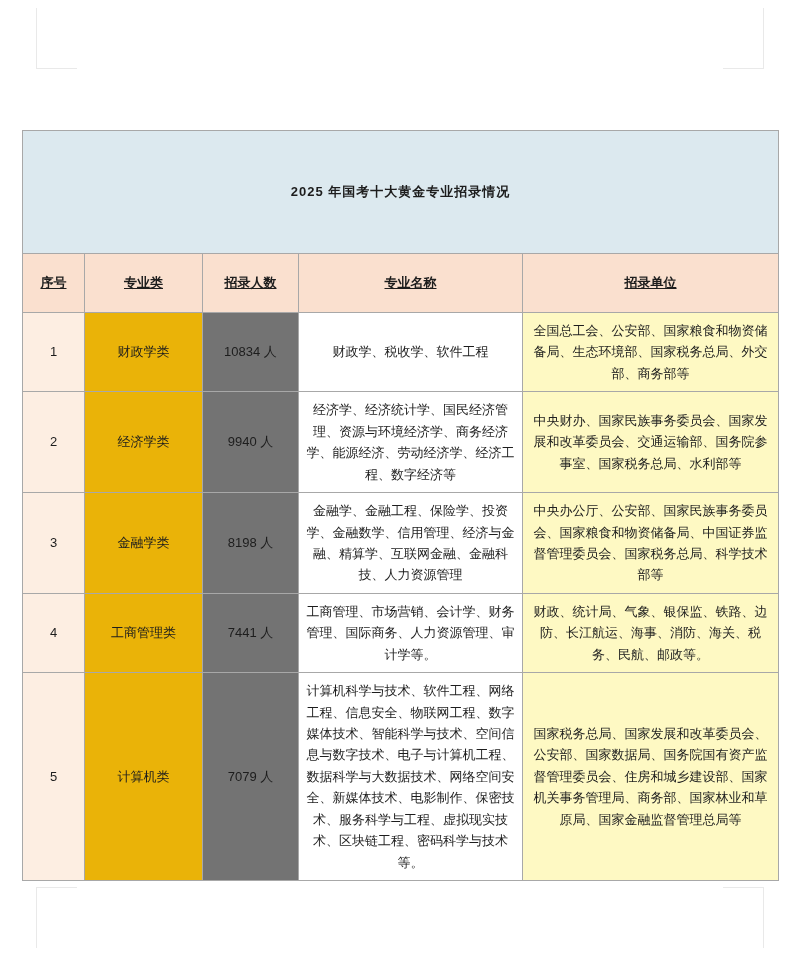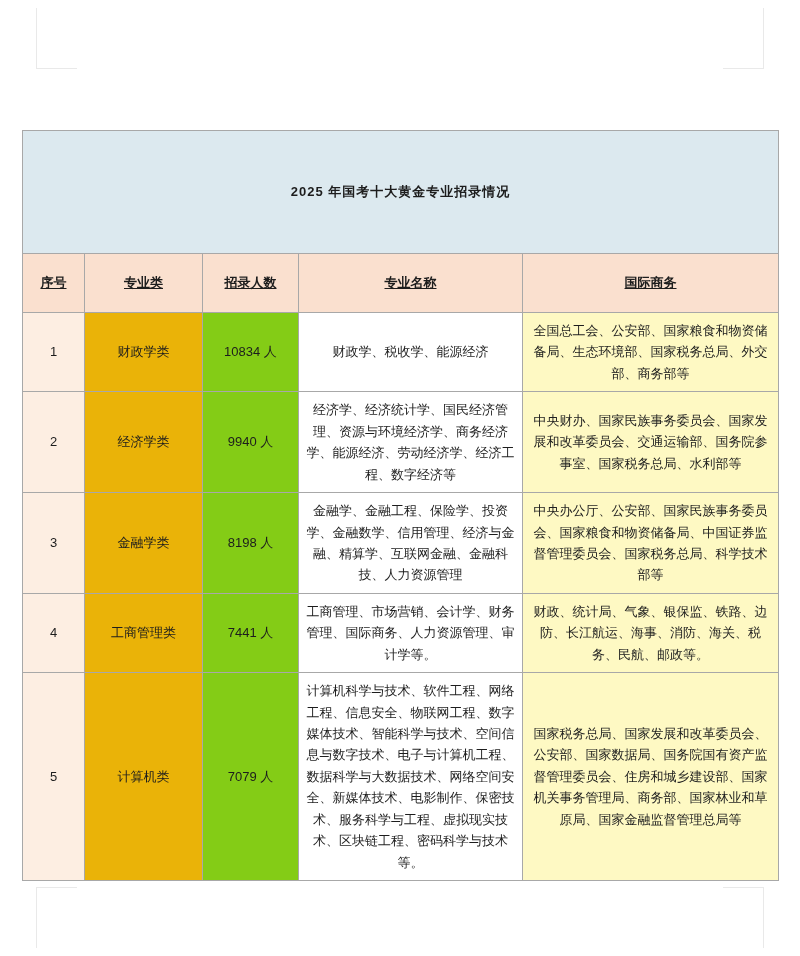--- a/index.html
+++ b/index.html
@@ -65,21 +65,21 @@
   .hdr td {
     background: #fae0cf;
     font-size: 16px;
     font-weight: bold;
     height: 44px;
     padding: 4px 4px;
     text-decoration: underline;
   }
   .c-no   { background: #fdeee2; font-size: 15px; }
   .c-cat  { background: #eab308; font-size: 15px; font-weight: normal; }
-  .c-num  { background: #84cc16; font-size: 15px; }
+  .c-num  { background: #737373; font-size: 15px; }
   .c-name { background: #ffffff; text-align: justify; text-align-last: center; padding: 10px 12px; }
   .c-org  { background: #fef9c3; text-align: justify; text-align-last: center; padding: 10px 12px; }
 
   col.w-no   { width: 62px; }
   col.w-cat  { width: 118px; }
   col.w-num  { width: 96px; }
   col.w-name { width: 224px; }
   col.w-org  { width: 256px; }
 </style>
 </head>
@@ -102,28 +102,28 @@
     </colgroup>
     <tbody>
       <tr>
         <td class="title-cell" colspan="5">2025 年国考十大黄金专业招录情况</td>
       </tr>
       <tr class="hdr">
         <td>序号</td>
         <td>专业类</td>
         <td>招录人数</td>
         <td>专业名称</td>
-        <td>国际商务</td>
+        <td>招录单位</td>
       </tr>
 
       <tr>
         <td class="c-no">1</td>
         <td class="c-cat">财政学类</td>
         <td class="c-num">10834 人</td>
-        <td class="c-name">财政学、税收学、能源经济</td>
+        <td class="c-name">财政学、税收学、软件工程</td>
         <td class="c-org">全国总工会、公安部、国家粮食和物资储备局、生态环境部、国家税务总局、外交部、商务部等</td>
       </tr>
 
       <tr>
         <td class="c-no">2</td>
         <td class="c-cat">经济学类</td>
         <td class="c-num">9940 人</td>
         <td class="c-name">经济学、经济统计学、国民经济管理、资源与环境经济学、商务经济学、能源经济、劳动经济学、经济工程、数字经济等</td>
         <td class="c-org">中央财办、国家民族事务委员会、国家发展和改革委员会、交通运输部、国务院参事室、国家税务总局、水利部等</td>
       </tr>

